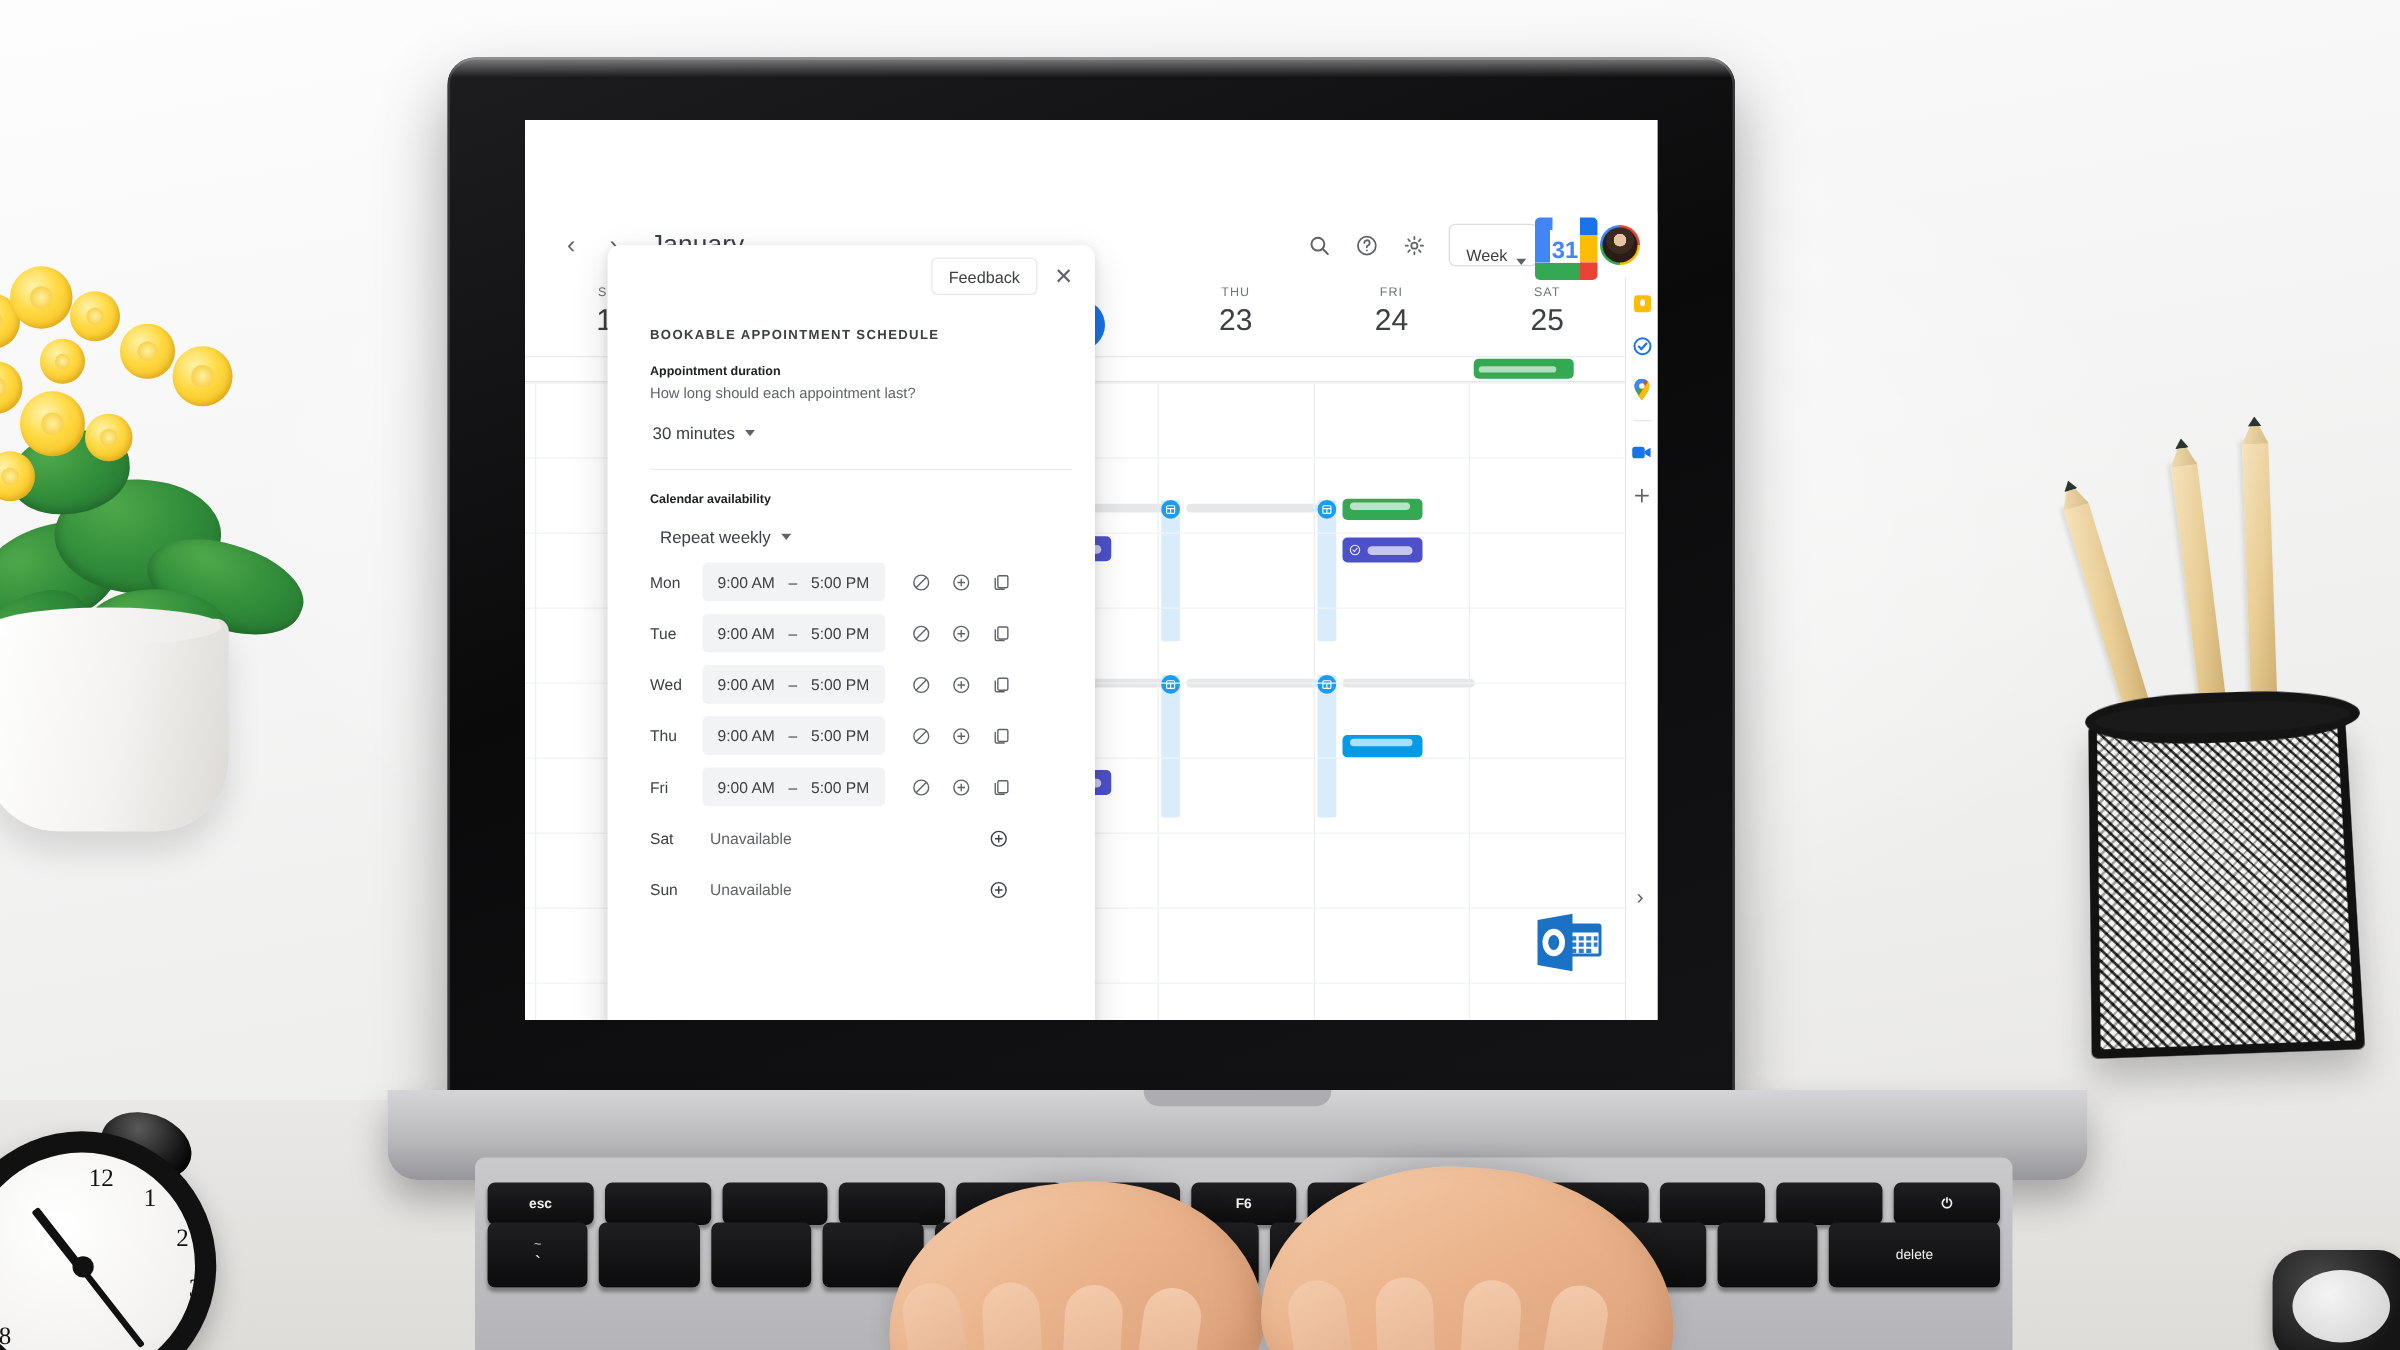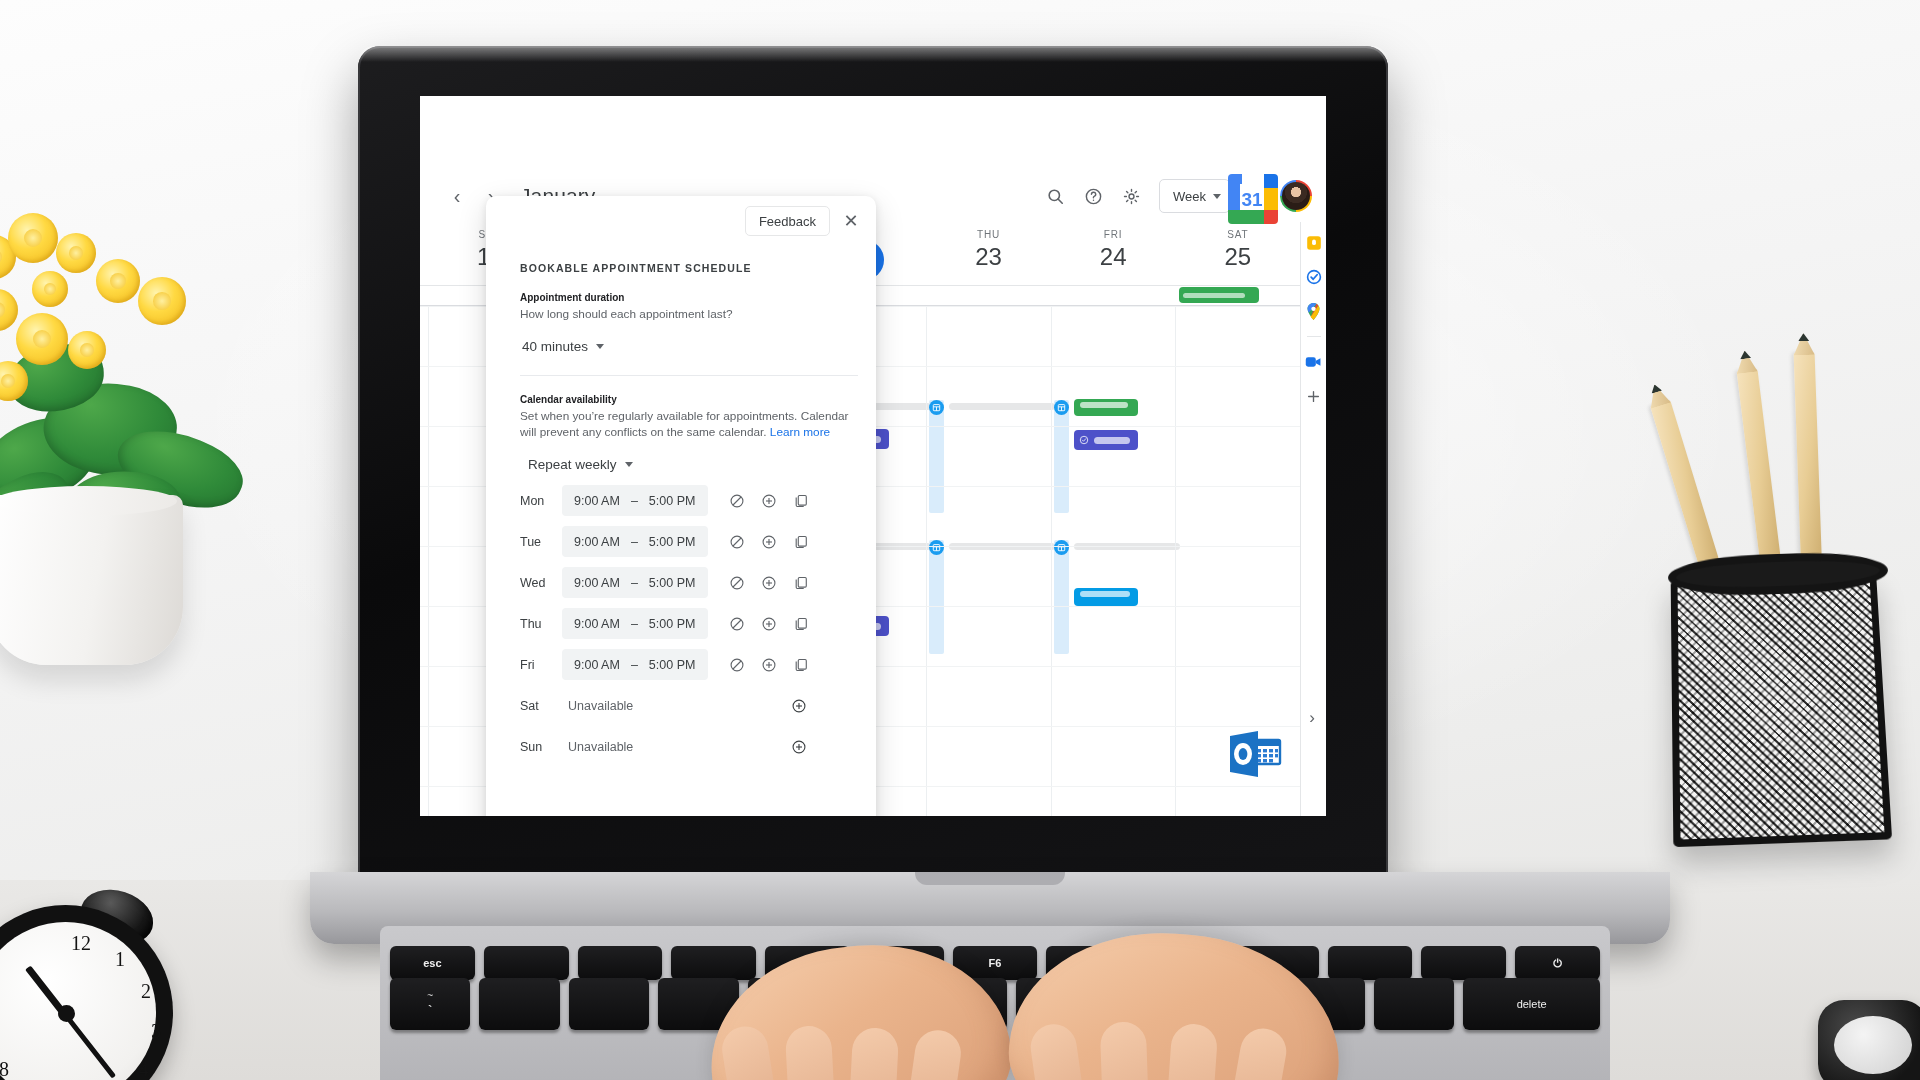--- a/index.html
+++ b/index.html
@@ -187,21 +187,21 @@
     color:#5f6368; cursor:pointer;
   }
   .month-label { font-size:21px; color:#3c4043; margin-left:12px; letter-spacing:.1px; }
   .top-spacer{flex:1;}
   .icon-btn{
     width:36px;height:36px;border-radius:50%;display:flex;align-items:center;justify-content:center;
     color:#5f6368;cursor:pointer;margin-left:2px;
   }
   .view-select{
     height:34px; padding:0 8px 0 13px; border:1px solid #dadce0; border-radius:5px;
-    display:flex;align-items:center;gap:7px;font-size:13px;color:#3c4043;cursor:pointer;margin-left:10px;
+    display:flex;align-items:flex-end;gap:7px;font-size:13px;color:#3c4043;cursor:pointer;margin-left:10px;
   }
   .avatar{
     width:32px;height:32px;border-radius:50%;margin-left:12px;cursor:pointer;
     background: conic-gradient(#ea4335 0deg 90deg,#fbbc04 90deg 180deg,#34a853 180deg 270deg,#4285f4 270deg 360deg);
     padding:2px; display:flex;align-items:center;justify-content:center;
   }
   .avatar-inner{
     width:100%;height:100%;border-radius:50%;
     background: radial-gradient(circle at 50% 36%, #e8c3a4 0 22%, #3b2a22 23% 48%, #2a1c16 49% 100%);
   }
@@ -780,34 +780,30 @@
 
           <div class="dlg-body">
             <div class="kicker">BOOKABLE APPOINTMENT SCHEDULE</div>
 
 
             
             <div class="sec">
               <div class="sec-title">Appointment duration</div>
               <div class="sec-sub">How long should each appointment last?</div>
               <div class="dropdown">
-                <span>40 minutes</span>
+                <span>30 minutes</span>
                 <span class="caret"></span>
               </div>
             </div>
 
             <div class="hr"></div>
 
             
             <div class="sec">
               <div class="sec-title">Calendar availability</div>
-              <div class="sec-sub">
-                <span>Set when you’re regularly available for appointments. Calendar will prevent any conflicts on the same calendar.</span>
-                <span class="link">Learn more</span>
-              </div>
               <div class="dropdown" style="margin-left:6px;">
                 <span>Repeat weekly</span>
                 <span class="caret"></span>
               </div>
 
               
               <div class="day-row">
                 <div class="day-lbl">Mon</div>
                 <div class="time-pill">
                   <span>9:00 AM</span>

